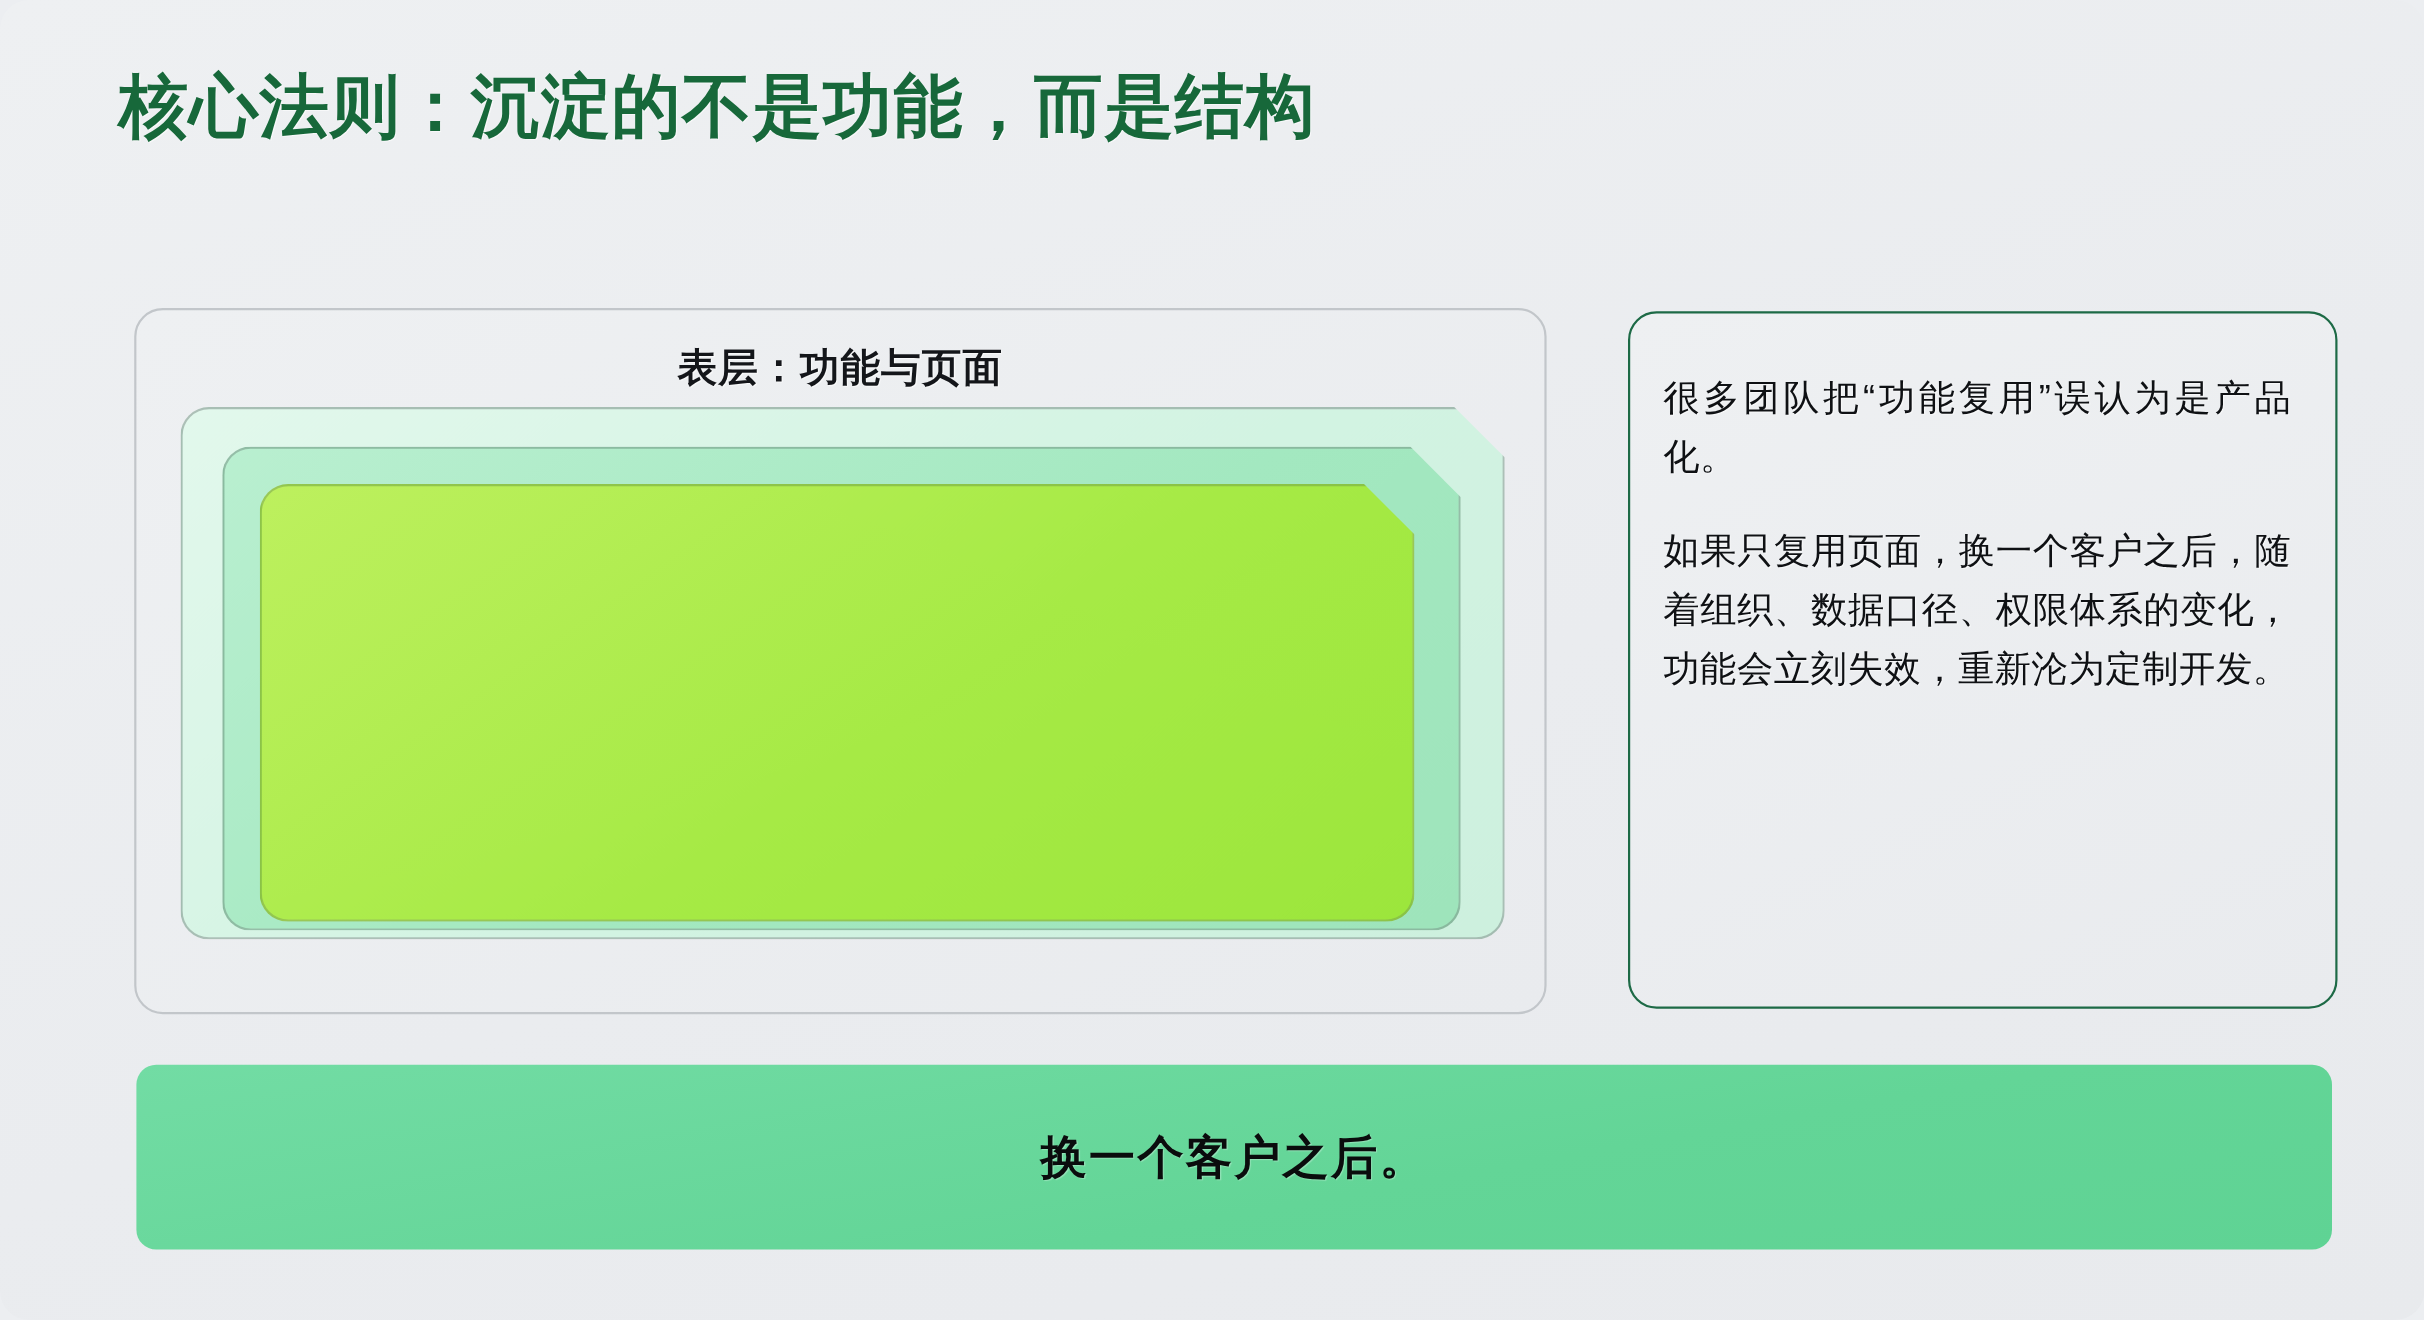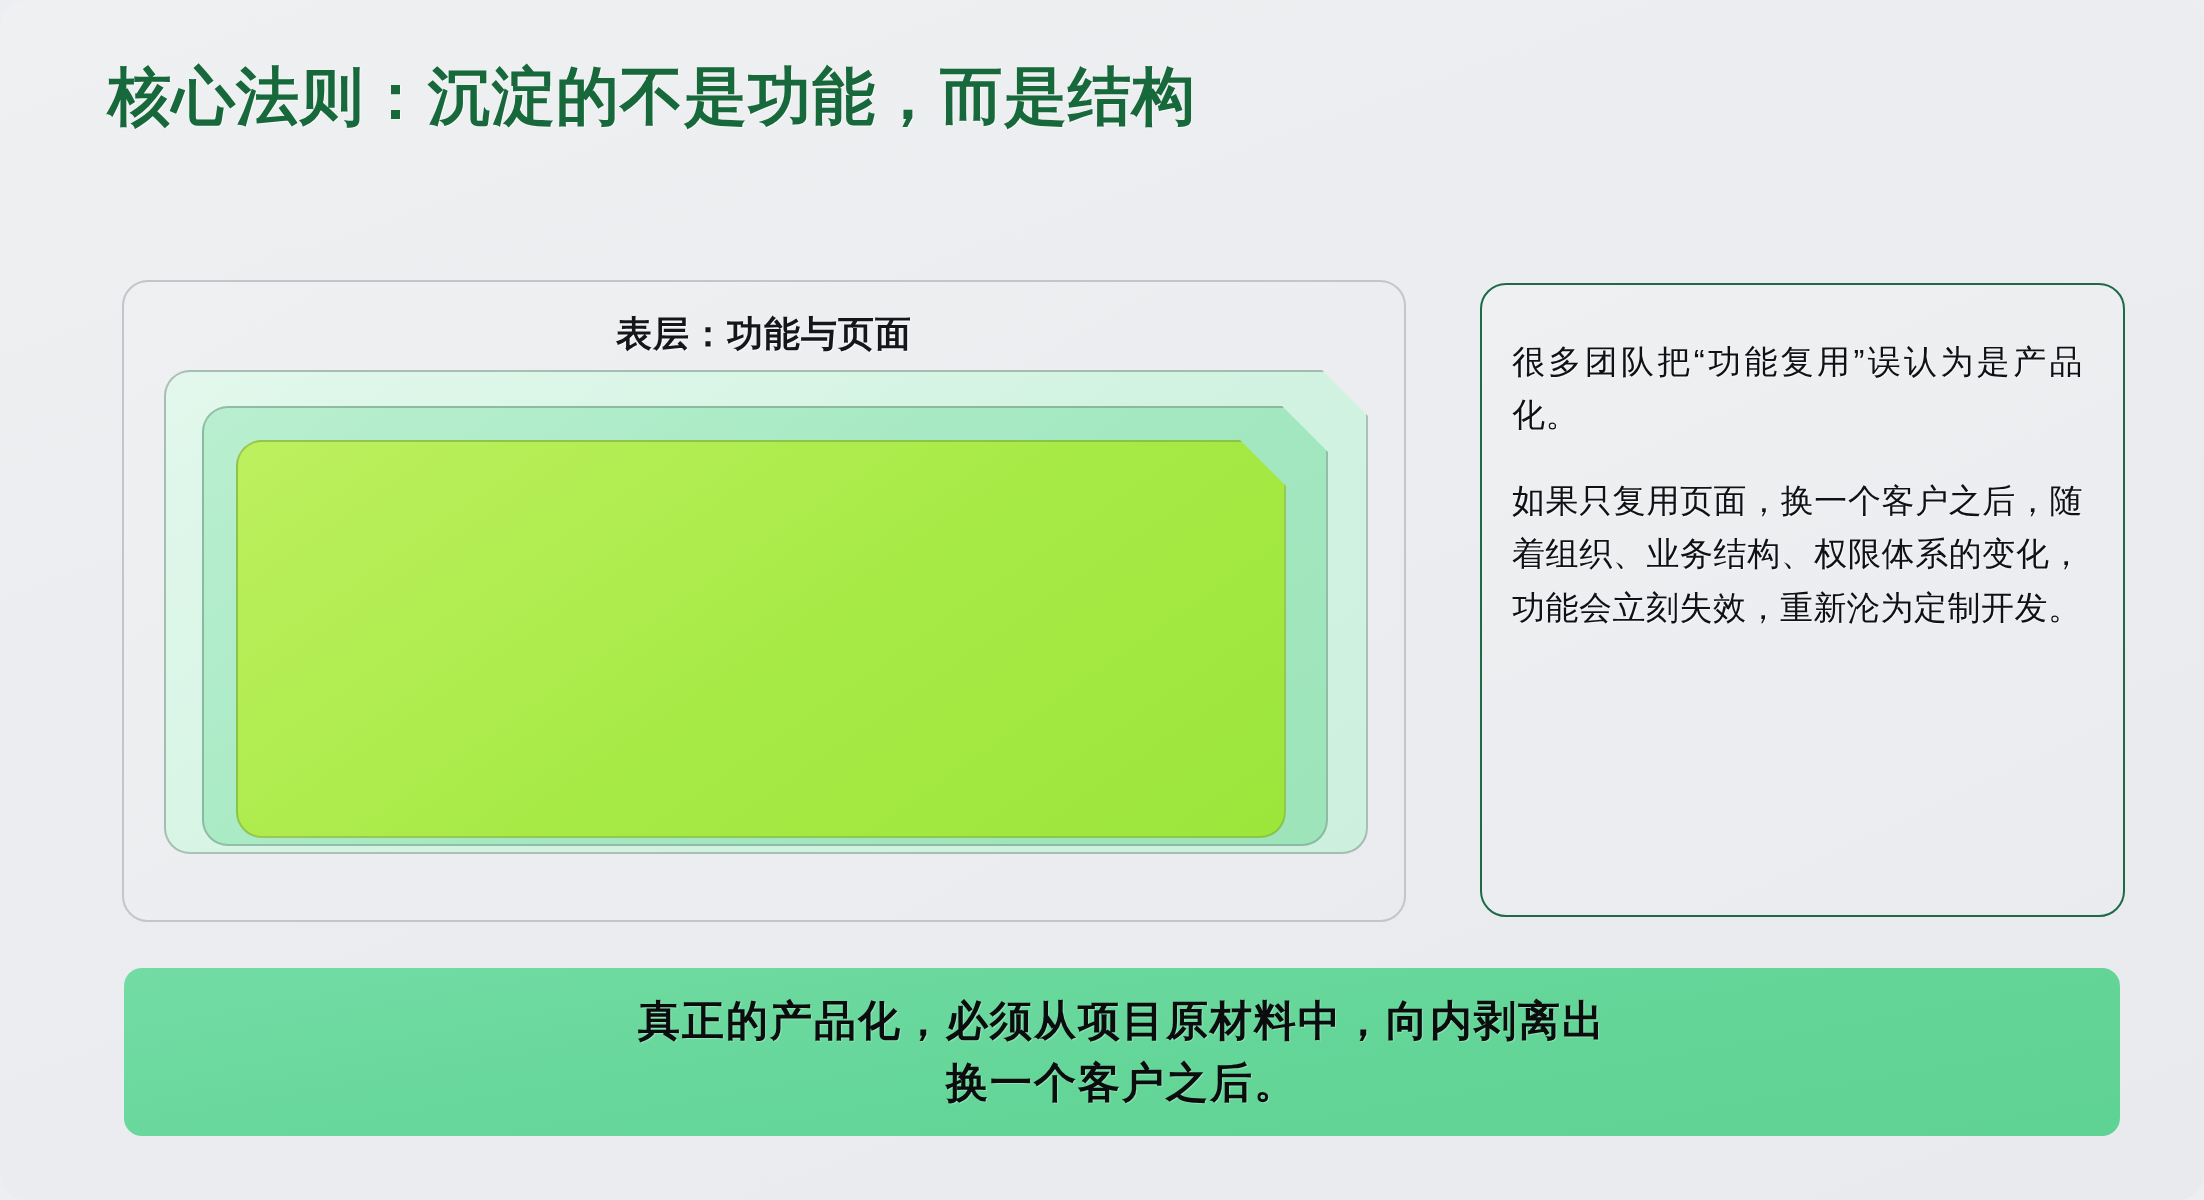--- a/index.html
+++ b/index.html
@@ -181,21 +181,20 @@
 
     <div class="layer" id="layer-3">
       <div class="face"></div>
     </div>
 
 
   </div>
 
   <div id="note-panel">
     <p class="note-para" id="note-para-1">很多团队把“功能复用”误认为是产品化。</p>
-    <p class="note-para" id="note-para-2">如果只复用页面，换一个客户之后，随着组织、业务结构、权限体系的变化，功能会立刻失效，重新沦为定制开发。</p>
+    <p class="note-para" id="note-para-2">如果只复用页面，换一个客户之后，随着组织、数据口径、权限体系的变化，功能会立刻失效，重新沦为定制开发。</p>
   </div>
 
   <div id="conclusion-banner">
-    <div class="banner-line">真正的产品化，必须从项目原材料中，向内剥离出</div>
     <div class="banner-line">换一个客户之后。</div>
   </div>
 
 </div>
 
 </body></html>

